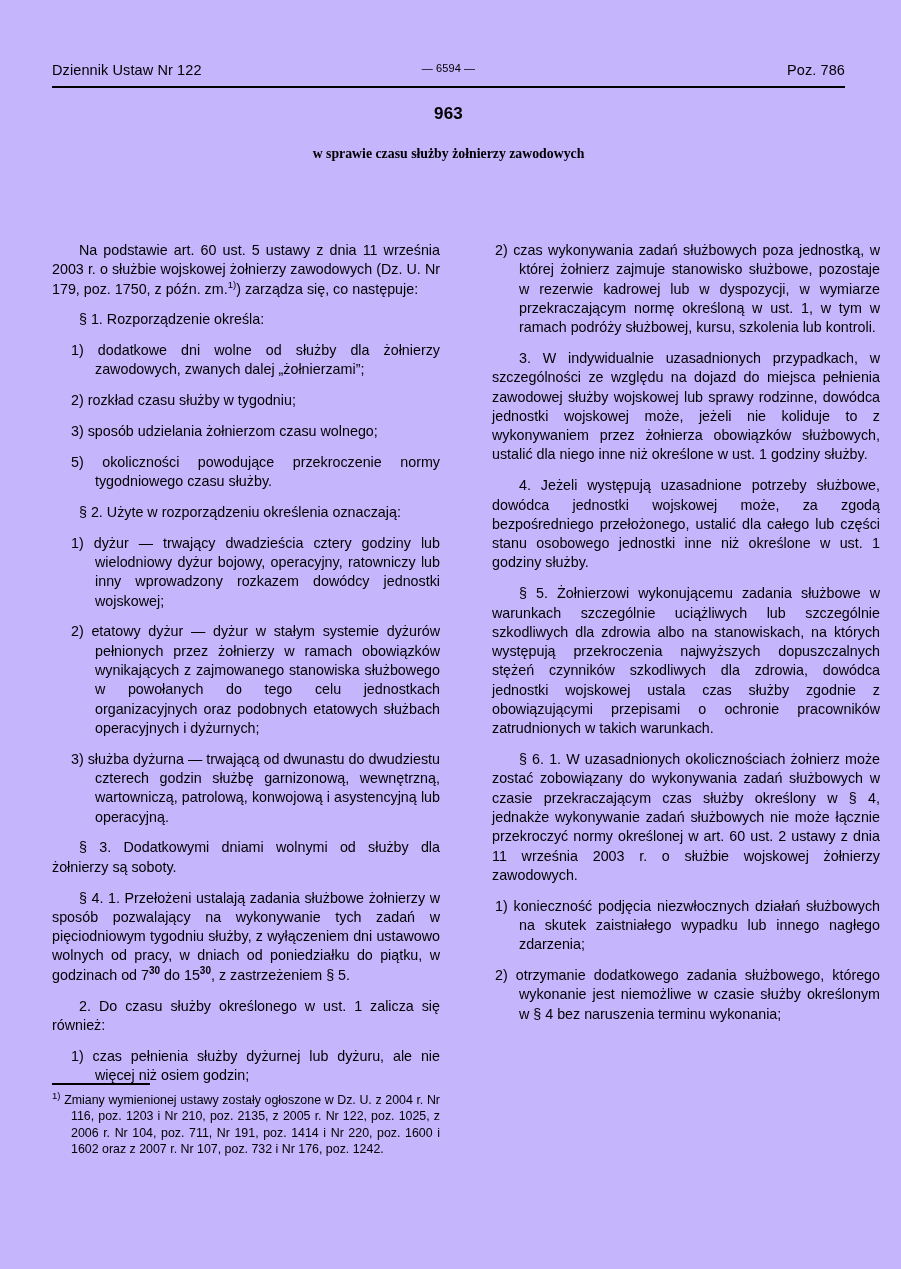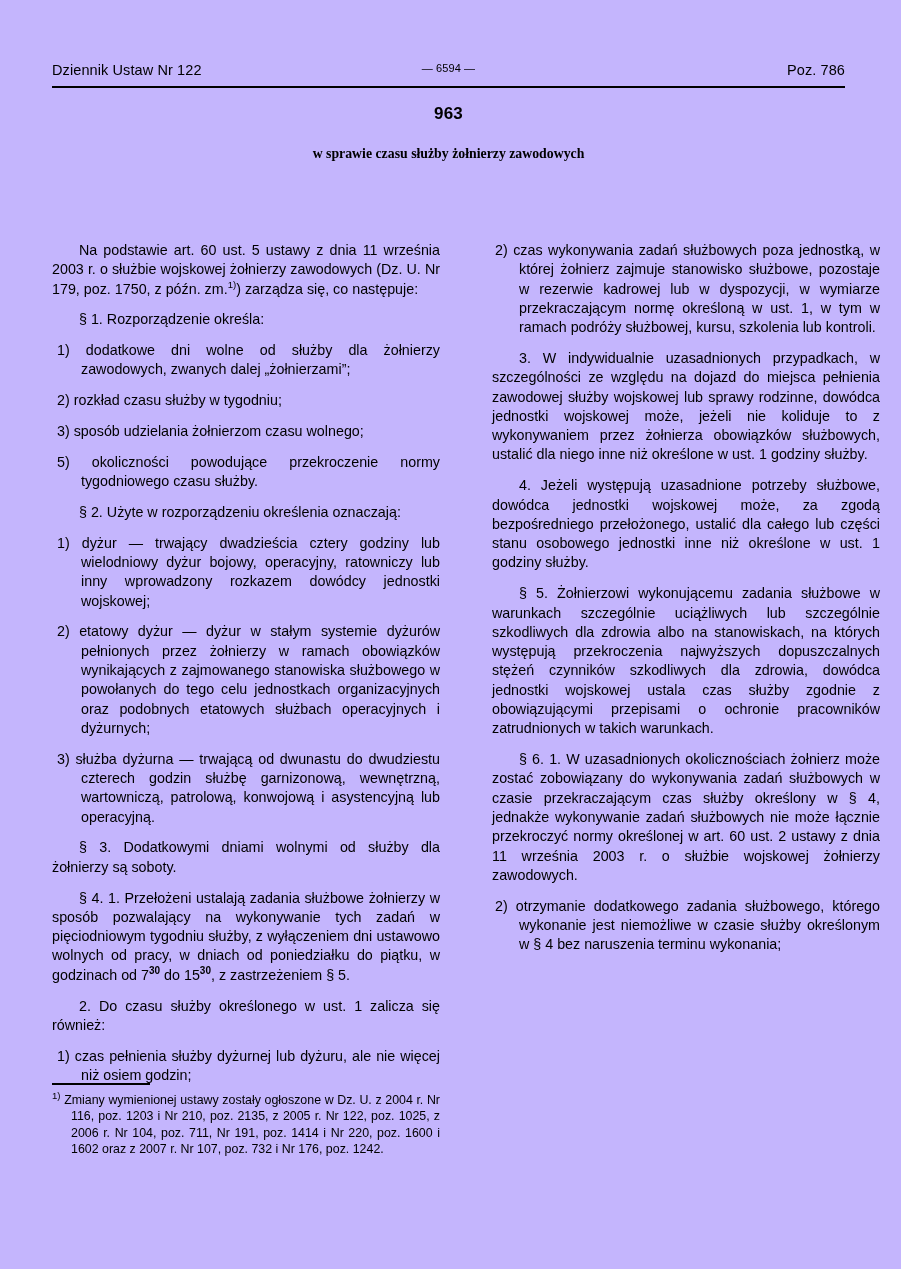--- a/index.html
+++ b/index.html
@@ -111,21 +111,21 @@
   }
   .col p:last-child { margin-bottom: 0; }
 
   
   p.indent { text-indent: 27px; }
 
   
   p.item {
     padding-left: 24px;
     text-indent: -24px;
-    margin-left: 5px;
+    margin-left: 19px;
   }
   p.item-r {
     padding-left: 24px;
     text-indent: -24px;
     margin-left: 3px;
   }
 
   
   .col p { text-align-last: left; }
 
@@ -204,20 +204,21 @@
       <p class="indent">2. Do czasu służby określonego w ust. 1 zalicza się również:</p>
       <p class="item">1) czas pełnienia służby dyżurnej lub dyżuru, ale nie więcej niż osiem godzin;</p>
     </div>
 
     <div class="col col-right">
       <p class="item-r">2) czas wykonywania zadań służbowych poza jednostką, w której żołnierz zajmuje stanowisko służbowe, pozostaje w rezerwie kadrowej lub w dyspozycji, w wymiarze przekraczającym normę określoną w ust. 1, w tym w ramach podróży służbowej, kursu, szkolenia lub kontroli.</p>
       <p class="indent">3. W indywidualnie uzasadnionych przypadkach, w szczególności ze względu na dojazd do miejsca pełnienia zawodowej służby wojskowej lub sprawy rodzinne, dowódca jednostki wojskowej może, jeżeli nie koliduje to z wykonywaniem przez żołnierza obowiązków służbowych, ustalić dla niego inne niż określone w ust. 1 godziny służby.</p>
       <p class="indent">4. Jeżeli występują uzasadnione potrzeby służbowe, dowódca jednostki wojskowej może, za zgodą bezpośredniego przełożonego, ustalić dla całego lub części stanu osobowego jednostki inne niż określone w ust. 1 godziny służby.</p>
       <p class="indent">§ 5. Żołnierzowi wykonującemu zadania służbowe w warunkach szczególnie uciążliwych lub szczególnie szkodliwych dla zdrowia albo na stanowiskach, na których występują przekroczenia najwyższych dopuszczalnych stężeń czynników szkodliwych dla zdrowia, dowódca jednostki wojskowej ustala czas służby zgodnie z obowiązującymi przepisami o ochronie pracowników zatrudnionych w takich warunkach.</p>
       <p class="indent">§ 6. 1. W uzasadnionych okolicznościach żołnierz może zostać zobowiązany do wykonywania zadań służbowych w czasie przekraczającym czas służby określony w § 4, jednakże wykonywanie zadań służbowych nie może łącznie przekroczyć normy określonej w art. 60 ust. 2 ustawy z dnia 11 września 2003 r. o służbie wojskowej żołnierzy zawodowych.</p>
+      <p class="item-r">1) konieczność podjęcia niezwłocznych działań służbowych na skutek zaistniałego wypadku lub innego nagłego zdarzenia;</p>
       <p class="item-r">2) otrzymanie dodatkowego zadania służbowego, którego wykonanie jest niemożliwe w czasie służby określonym w § 4 bez naruszenia terminu wykonania;</p>
     </div>
 
   </div>
 
   <div class="footnote-wrap">
     <div class="rule-foot"></div>
     <p class="footnote"><sup class="fn">1)</sup><span> Zmiany wymienionej ustawy zostały ogłoszone w Dz. U. z 2004 r. Nr 116, poz. 1203 i Nr 210, poz. 2135, z 2005 r. Nr 122, poz. 1025, z 2006 r. Nr 104, poz. 711, Nr 191, poz. 1414 i Nr 220, poz. 1600 i 1602 oraz z 2007 r. Nr 107, poz. 732 i Nr 176, poz. 1242.</span></p>
   </div>
 

